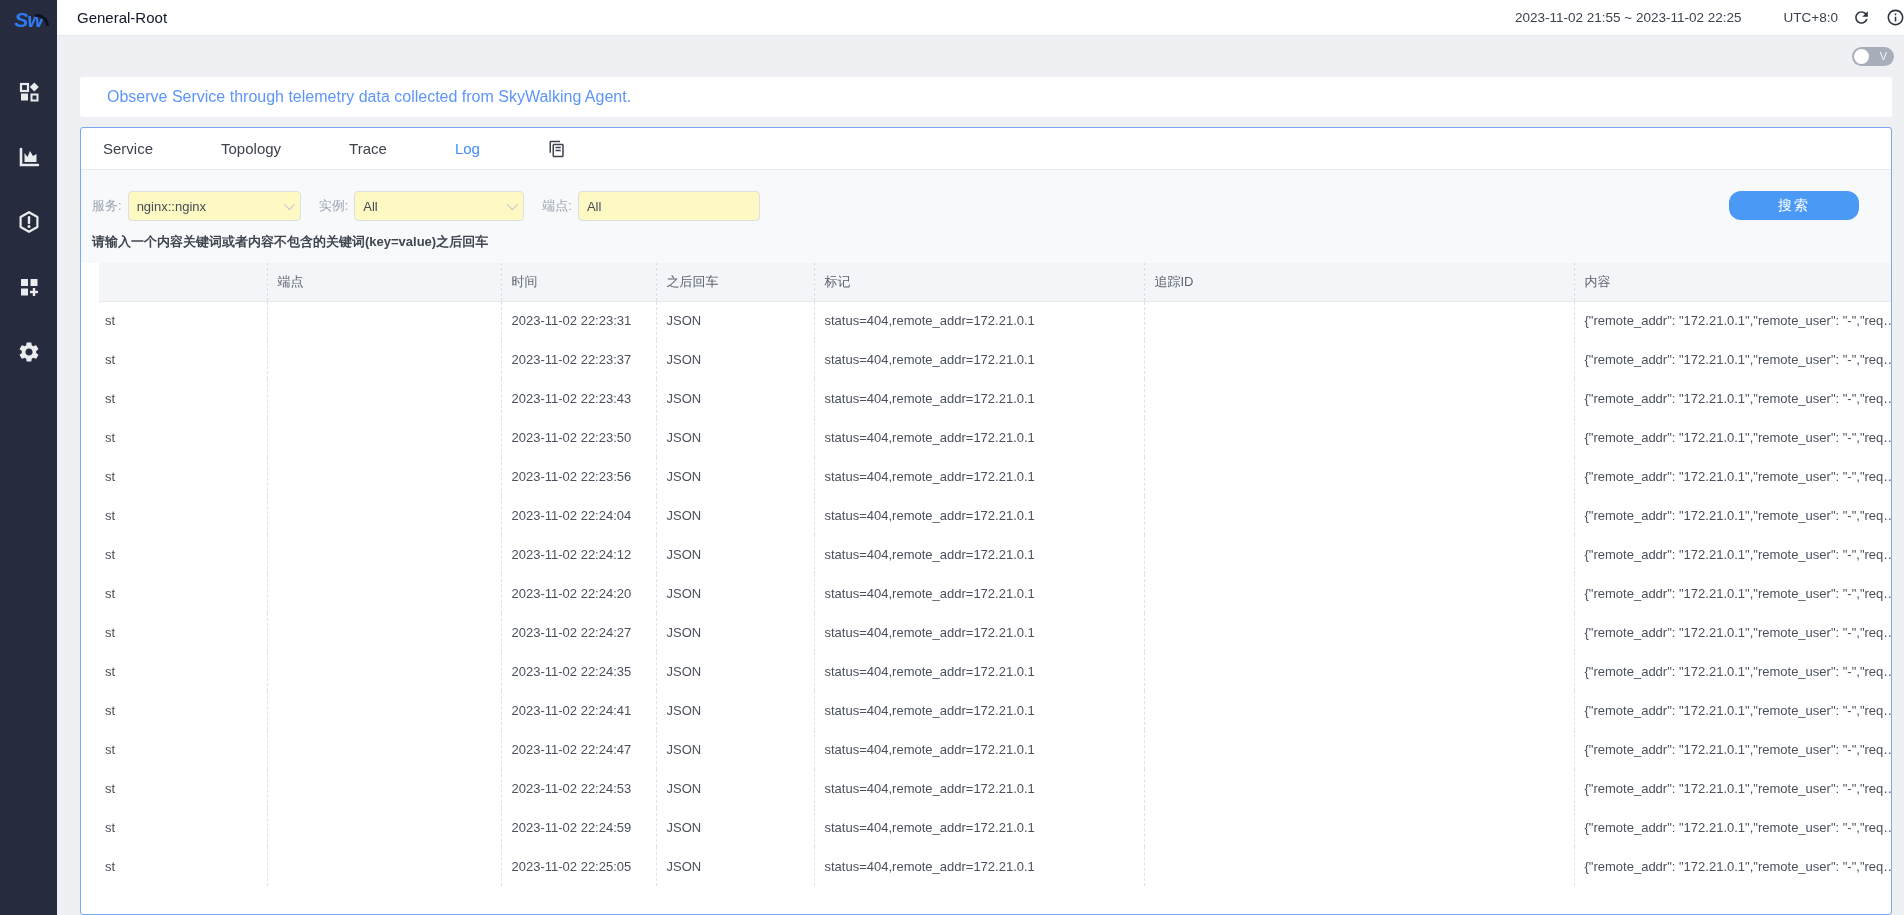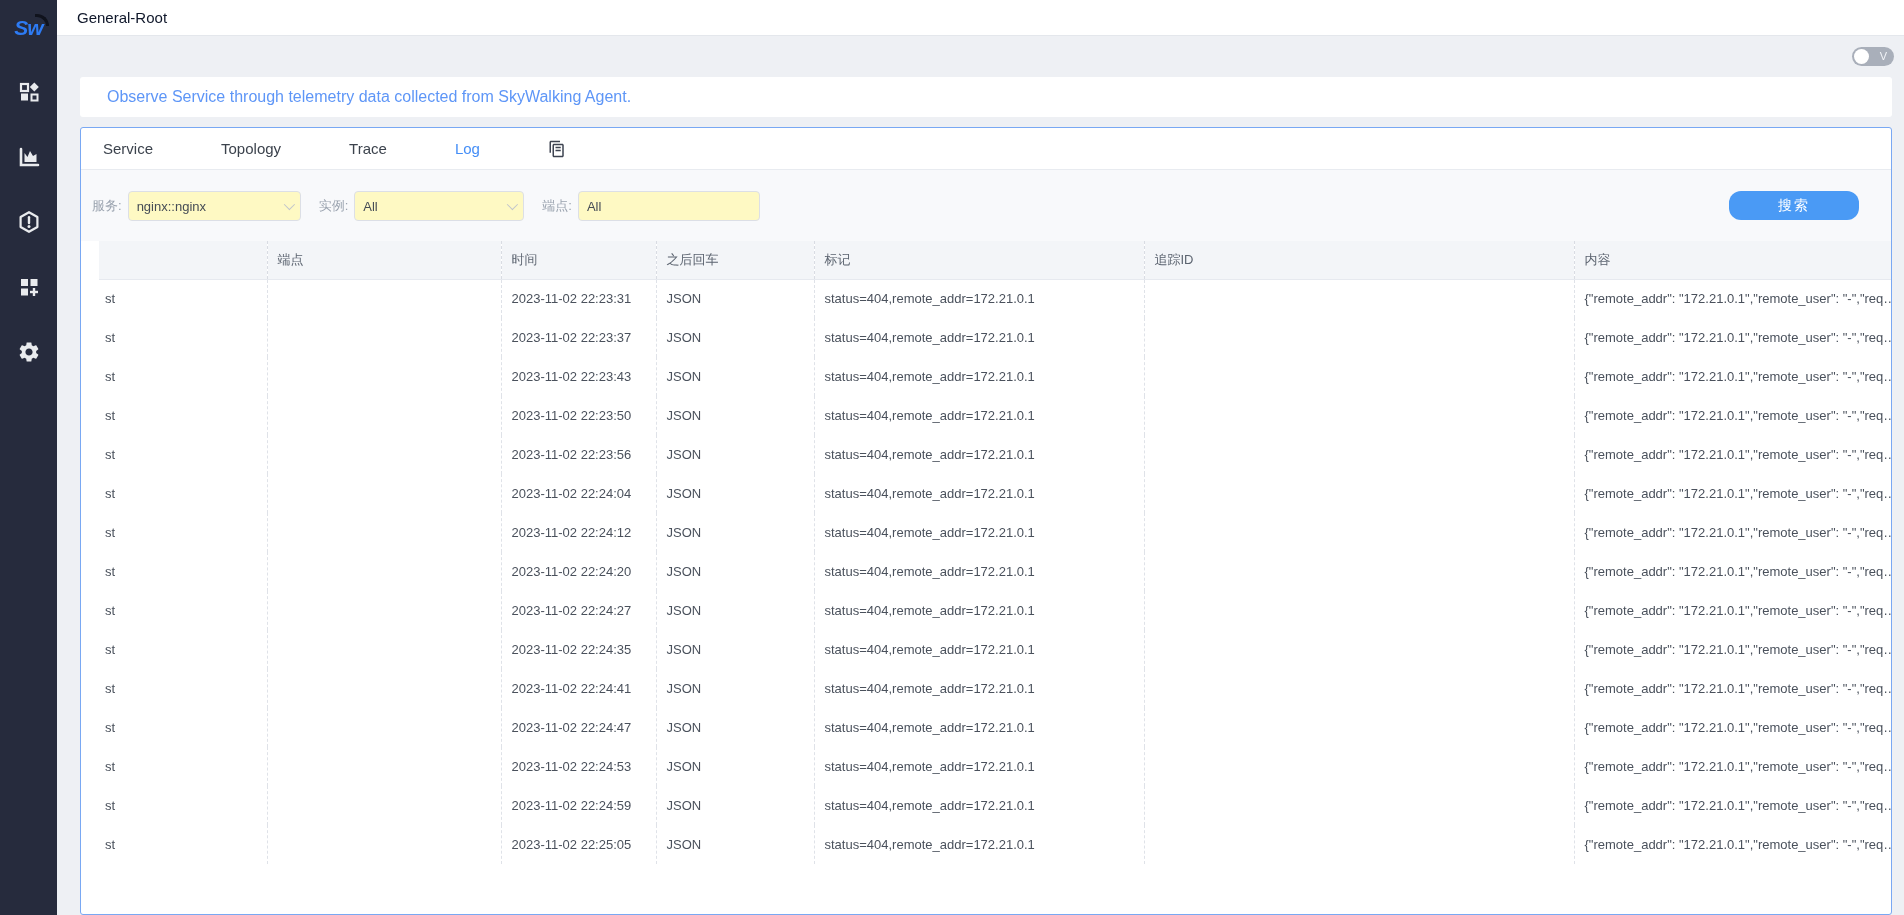--- a/index.html
+++ b/index.html
@@ -1,21 +1,21 @@
 <!DOCTYPE html>
 <html><head>
 <meta charset="utf-8">
 <style>
   * { margin:0; padding:0; box-sizing:border-box; }
   html,body { width:1904px; height:915px; overflow:hidden; font-family:"Liberation Sans", sans-serif; background:#eef0f4; }
   .root { display:flex; width:1904px; height:915px; }
 
   
   .sidebar { width:57px; height:915px; background:#262b3d; flex:0 0 57px; display:flex; flex-direction:column; align-items:center; }
-  .logo { margin-top:8px; height:40px; display:flex; align-items:center; justify-content:center; position:relative; }
+  .logo { margin-top:8px; height:40px; display:flex; justify-content:center; position:relative; }
   .logo-text { color:#2d7bf4; font-size:21px; font-weight:bold; font-style:italic; letter-spacing:-1px; }
   .logo-swoosh { position:absolute; top:6px; right:-6px; width:14px; height:12px; border:3px solid #10131d; border-left:none; border-bottom:none; border-radius:0 12px 0 0; }
   .nav-icons { margin-top:30px; display:flex; flex-direction:column; gap:37px; align-items:center; }
   .nav-btn { width:28px; height:28px; display:flex; align-items:center; justify-content:center; cursor:pointer; }
 
   
   .main { flex:1; display:flex; flex-direction:column; height:915px; min-width:0; }
   .topbar { height:36px; background:#fff; border-bottom:1px solid #e4e7ec; display:flex; align-items:center; padding:0 8px 0 20px; flex:0 0 36px; }
   .page-title { font-size:15px; color:#0f172a; }
   .topbar-right { margin-left:auto; display:flex; align-items:center; gap:14px; }
@@ -122,20 +122,34 @@
             <path fill="#e9ebee" d="M19.14,12.94c0.04-0.3,0.06-0.61,0.06-0.94c0-0.32-0.02-0.64-0.07-0.94l2.03-1.58c0.18-0.14,0.23-0.41,0.12-0.61 l-1.92-3.32c-0.12-0.22-0.37-0.29-0.59-0.22l-2.39,0.96c-0.5-0.38-1.03-0.7-1.62-0.94L14.4,2.81c-0.04-0.24-0.24-0.41-0.48-0.41 h-3.84c-0.24,0-0.43,0.17-0.47,0.41L9.25,5.35C8.66,5.59,8.12,5.92,7.63,6.29L5.24,5.33c-0.22-0.08-0.47,0-0.59,0.22L2.74,8.87 C2.62,9.08,2.66,9.34,2.86,9.48l2.03,1.58C4.84,11.36,4.8,11.69,4.8,12s0.02,0.64,0.07,0.94l-2.03,1.58 c-0.18,0.14-0.23,0.41-0.12,0.61l1.92,3.32c0.12,0.22,0.37,0.29,0.59,0.22l2.39-0.96c0.5,0.38,1.03,0.7,1.62,0.94l0.36,2.54 c0.05,0.24,0.24,0.41,0.48,0.41h3.84c0.24,0,0.44-0.17,0.47-0.41l0.36-2.54c0.59-0.24,1.13-0.56,1.62-0.94l2.39,0.96 c0.22,0.08,0.47,0,0.59-0.22l1.92-3.32c0.12-0.22,0.07-0.47-0.12-0.61L19.14,12.94z M12,15.6c-1.98,0-3.6-1.62-3.6-3.6 s1.62-3.6,3.6-3.6s3.6,1.62,3.6,3.6S13.98,15.6,12,15.6z"></path>
           </svg>
         </span>
       </div>
     </div>
   </aside>
 
   <div class="main">
     <header class="topbar">
       <span class="page-title">General-Root</span>
+      <div class="topbar-right">
+        <span class="time-range">2023-11-02 21:55 ~ 2023-11-02 22:25</span>
+        <span class="tz">UTC+8:0</span>
+        <span class="top-icon">
+          <svg width="19" height="19" viewBox="0 0 24 24">
+              <path fill="#2f3542" d="M17.65 6.35C16.2 4.9 14.21 4 12 4c-4.42 0-7.99 3.58-7.99 8s3.57 8 7.99 8c3.73 0 6.84-2.55 7.73-6h-2.08c-.82 2.33-3.04 4-5.65 4-3.31 0-6-2.69-6-6s2.69-6 6-6c1.66 0 3.14.69 4.22 1.78L13 11h7V4l-2.35 2.35z"></path>
+            </svg>
+        </span>
+        <span class="top-icon info-clip">
+          <svg width="19" height="19" viewBox="0 0 24 24">
+              <path fill="#2f3542" d="M12 2C6.48 2 2 6.48 2 12s4.48 10 10 10 10-4.48 10-10S17.52 2 12 2zm0 18c-4.41 0-8-3.59-8-8s3.59-8 8-8 8 3.59 8 8-3.59 8-8 8zm-1-13h2v2h-2zm0 4h2v6h-2z"></path>
+            </svg>
+        </span>
+      </div>
     </header>
 
     <div class="toolstrip">
       <div class="switch">
         <span class="switch-knob"></span>
         <span class="switch-label">V</span>
       </div>
     </div>
 
     <div class="banner-card">
@@ -168,20 +182,21 @@
           <div class="f-box f-select w-instance">
             <span>All</span>
             <span class="chev"></span>
           </div>
           <span class="gap"></span>
           <span class="f-label">端点:</span>
           <div class="f-box w-endpoint">
             <span>All</span>
           </div>
         </div>
+        <div class="hint">请输入一个内容关键词或者内容不包含的关键词(key=value)之后回车</div>
         <button class="search-btn">搜索</button>
       </div>
 
       <div class="table-wrap">
         <table>
           <colgroup>
               <col class="c1">
               <col class="c2">
               <col class="c3">
               <col class="c4">

